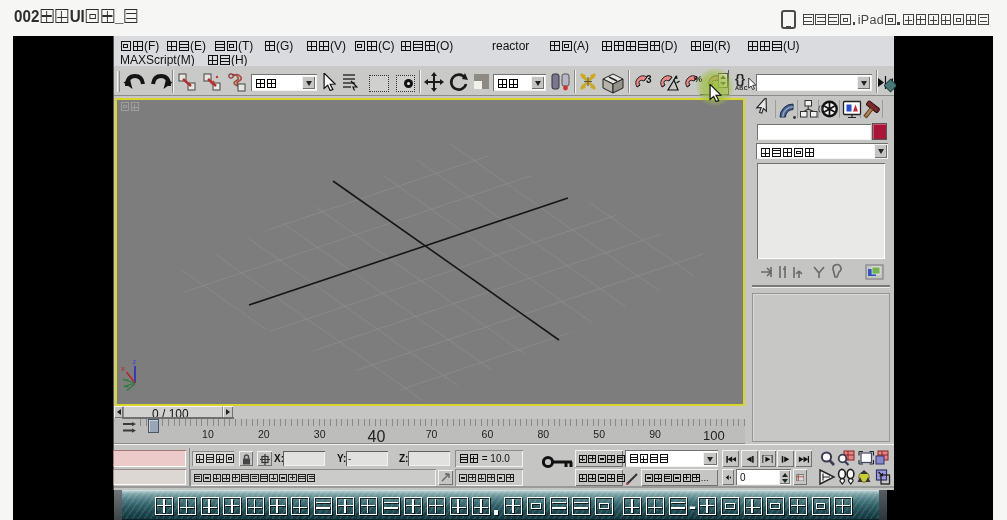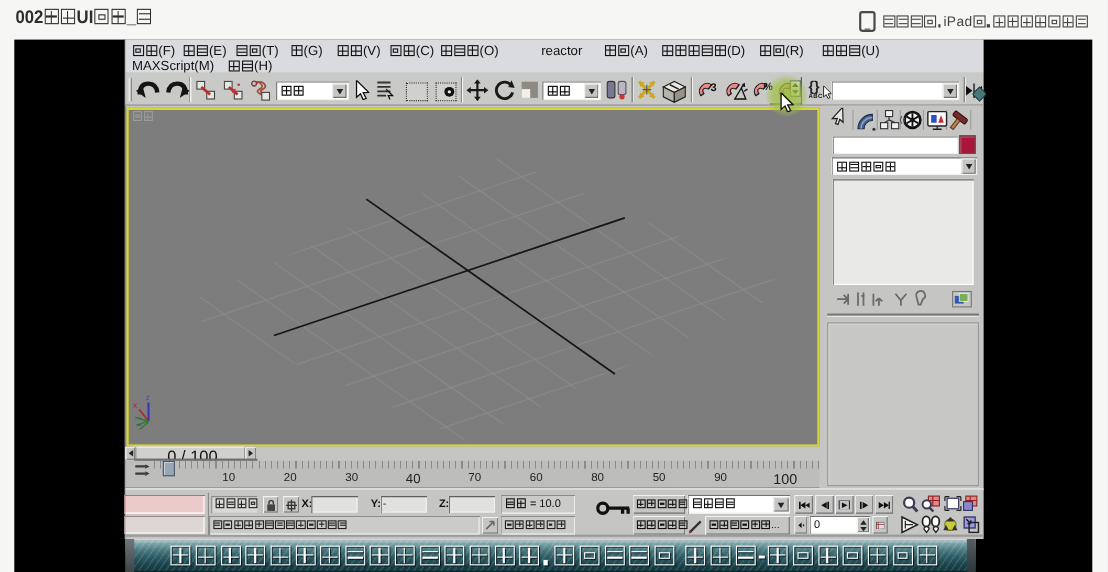--- a/index.html
+++ b/index.html
@@ -273,34 +273,34 @@
 <rect x="108" y="2" width="17" height="14" fill="#c5c5c4" stroke="#777"></rect>
 <rect x="110" y="6" width="8" height="7" fill="#3355bb"></rect>
       <rect x="114" y="4" width="8" height="7" fill="#77b055" stroke="#fff" stroke-width=".6"></rect>
 </svg>
 <div class="ab" style="left:752px;top:285px;width:138px;height:2px;background:#7a7a79;box-shadow:0 1px 0 #eeeeed"></div>
 <div class="ab" style="left:752px;top:293px;width:138px;height:149px;background:#c7c7c6;border:1px solid #969695;box-shadow:inset 1px 1px 0 #d9d9d8"></div>
 <div class="ab" style="left:114px;top:406px;width:631px;height:13px;background:#c5c5c4"></div>
 <div class="ab bv" style="left:114px;top:406px;width:9px;height:12px;"></div>
 <div class="dar" style="left:117px;top:409px;border-top:3px solid transparent;border-bottom:3px solid transparent;border-right:4px solid #222"></div>
 <div class="ab" style="left:123px;top:406px;width:100px;height:12px;background:#d0d0cf;border:1px solid #8b8b8a;border-top-color:#f2f2f1"></div>
-<div class="t" style="left:152px;top:407px;font-size:15px;color:#111">0&nbsp;/&nbsp;100</div>
+<div class="t" style="left:152px;top:407px;font-size:12px;color:#111">0&nbsp;/&nbsp;100</div>
 <div class="ab bv" style="left:223px;top:406px;width:10px;height:12px;"></div>
 <div class="dar" style="left:226px;top:409px;border-top:3px solid transparent;border-bottom:3px solid transparent;border-left:4px solid #222"></div>
 <div class="ab" style="left:122px;top:417px;width:112px;height:1.5px;background:#707070"></div>
 <div class="ab" style="left:114px;top:419px;width:631px;height:25px;background:#bdbdbc;border-bottom:1px solid #8b8b8a"></div>
 <div class="ab" style="left:140px;top:419px;width:605px;height:7px;background:repeating-linear-gradient(90deg,#8a8a89 0 1px,transparent 1px 5.59px)"></div>
 <svg class="ab" style="left:122px;top:422px" width="15" height="11" viewBox="0 0 15 11">
 <path d="M1 2 H10 M1 8.5 H10" stroke="#3a3a3a" stroke-width="2"></path>
 <path d="M10 0 L14 2 L10 4.2 Z M10 6.5 L14 8.5 L10 10.7 Z" fill="#3a3a3a"></path>
     </svg>
 <div class="t" style="left:199.9px;top:428px;font-size:10.5px;color:#222;width:16px;text-align:center">10</div>
 <div class="t" style="left:255.8px;top:428px;font-size:10.5px;color:#222;width:16px;text-align:center">20</div>
 <div class="t" style="left:311.7px;top:428px;font-size:10.5px;color:#222;width:16px;text-align:center">30</div>
-<div class="t" style="left:367.6px;top:428px;font-size:12px;color:#222;width:16px;text-align:center">40</div>
+<div class="t" style="left:367.6px;top:428px;font-size:16px;color:#222;width:16px;text-align:center">40</div>
 <div class="t" style="left:423.5px;top:428px;font-size:10.5px;color:#222;width:16px;text-align:center">70</div>
 <div class="t" style="left:479.4px;top:428px;font-size:10.5px;color:#222;width:16px;text-align:center">60</div>
 <div class="t" style="left:535.3px;top:428px;font-size:10.5px;color:#222;width:16px;text-align:center">80</div>
 <div class="t" style="left:591.2px;top:428px;font-size:10.5px;color:#222;width:16px;text-align:center">50</div>
 <div class="t" style="left:647.0999999999999px;top:428px;font-size:10.5px;color:#222;width:16px;text-align:center">90</div>
 <div class="t" style="left:703.0px;top:428px;font-size:13px;color:#222;width:16px;text-align:center">100</div>
 <div class="ab" style="left:148px;top:419px;width:11px;height:14px;background:#9aa6b6;border:1px solid #4a5666;box-shadow:inset 1px 1px 0 #c6d0dc"></div>
 <div class="ab" style="left:114px;top:444px;width:780px;height:46px;background:#c5c5c4;border-top:1px solid #f2f2f1"></div>
 <div class="ab" style="left:113px;top:450px;width:73px;height:17px;background:#eccaca;box-shadow:inset 1px 1px 0 #9c7a7a,inset -1px -1px 0 #fff"></div>
 <div class="ab" style="left:113px;top:469px;width:73px;height:16px;background:#ddd7d3;box-shadow:inset 1px 1px 0 #9c8a8a,inset -1px -1px 0 #fff"></div>

